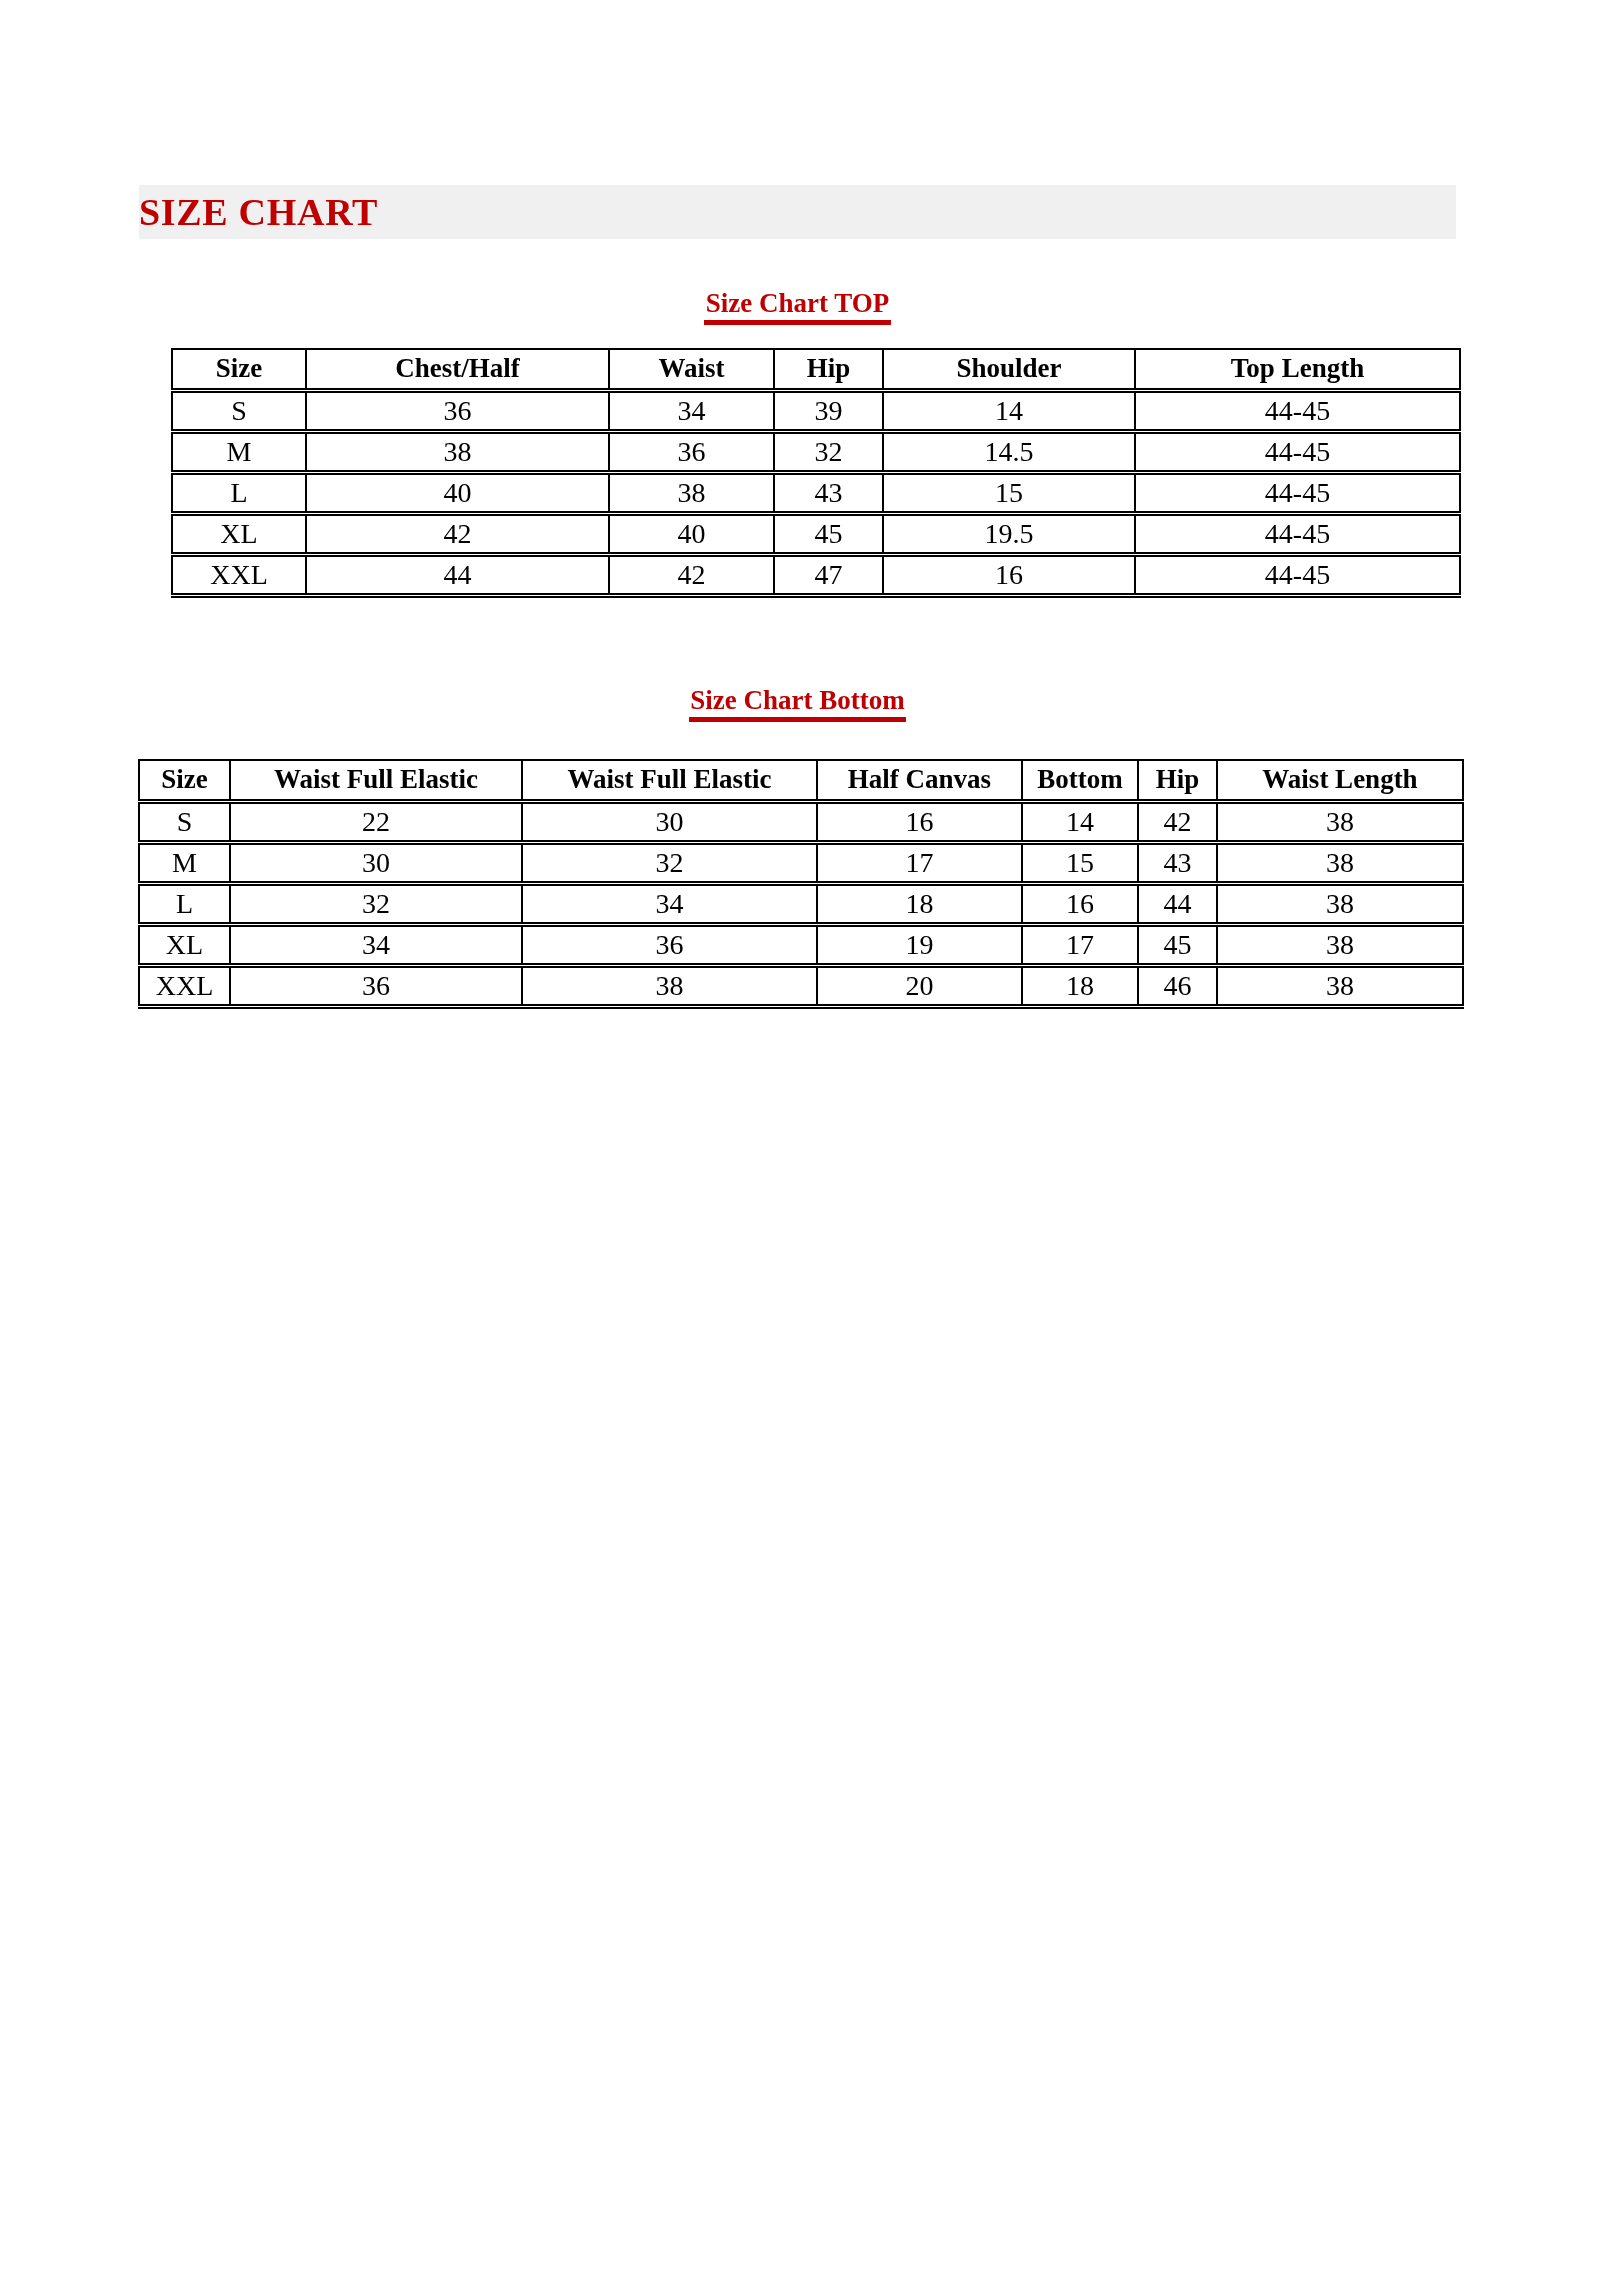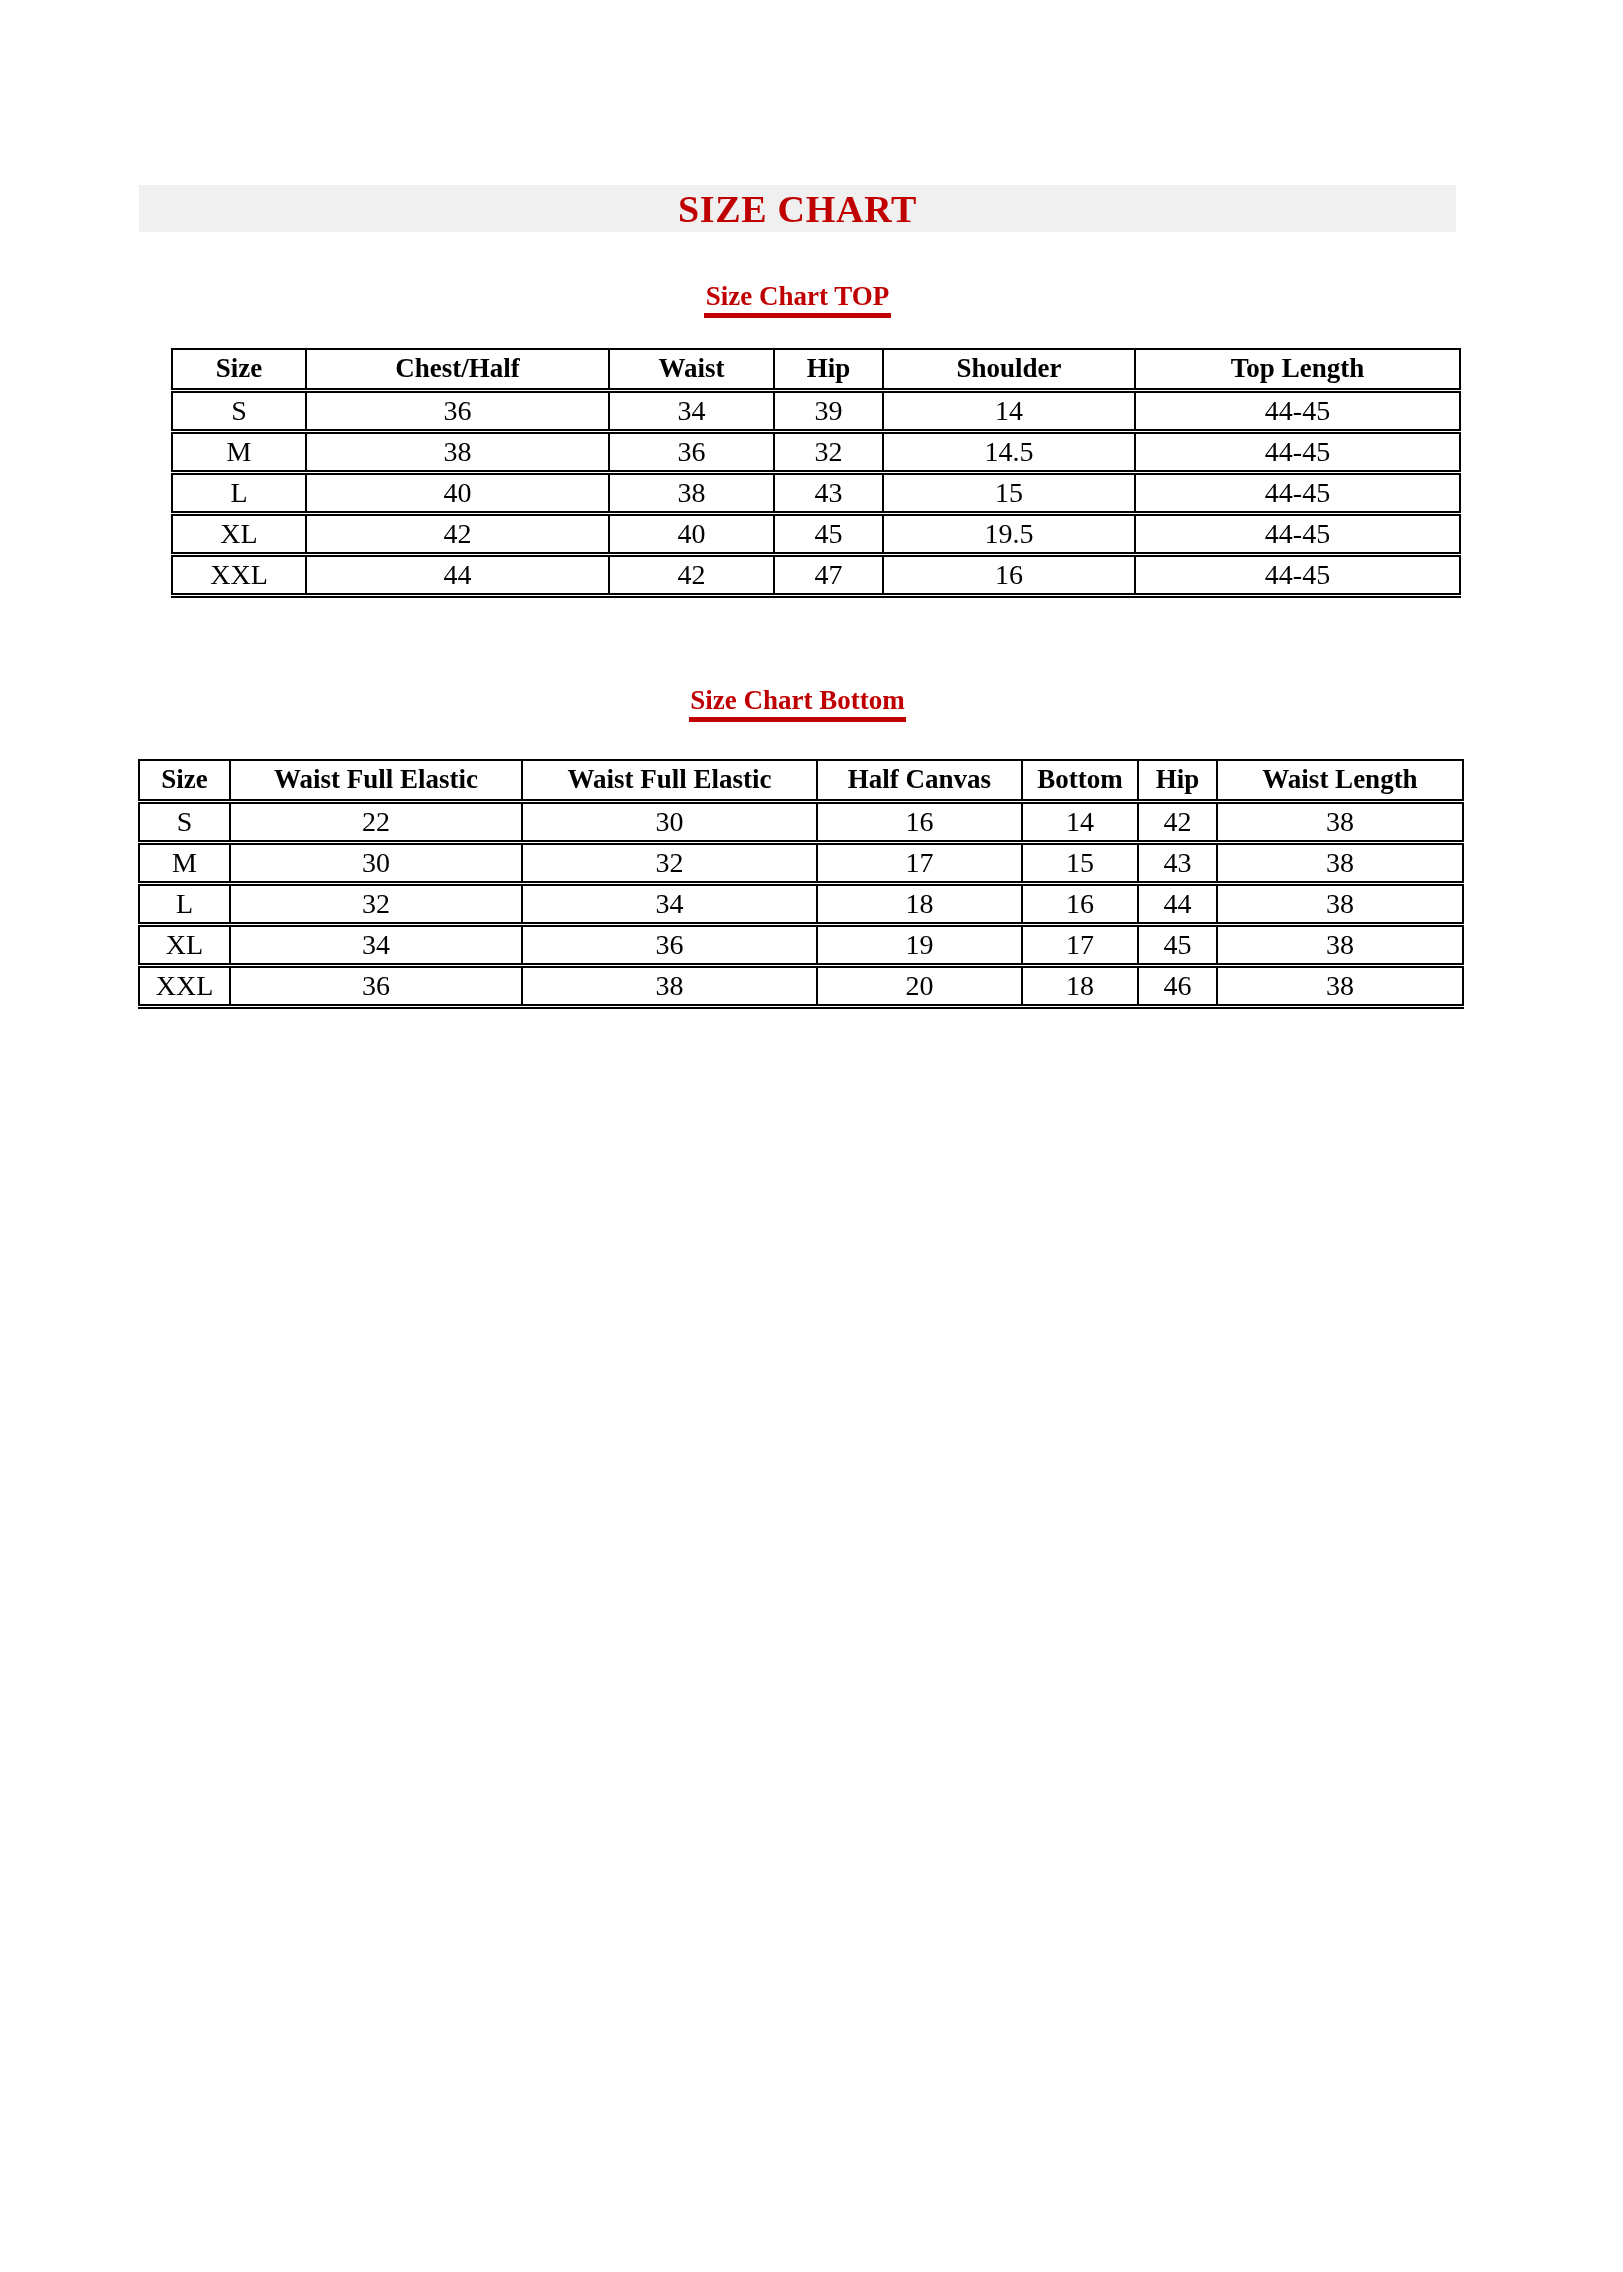--- a/index.html
+++ b/index.html
@@ -14,25 +14,25 @@
     background: #ffffff;
     font-family: "Liberation Serif", "DejaVu Serif", serif;
     color: #000000;
     overflow: hidden;
   }
   .title-bar {
     position: absolute;
     left: 139px;
     top: 185px;
     width: 1317px;
-    height: 47px;
+    height: 54px;
     background: #f0f0f0;
     display: flex;
     align-items: center;
-    justify-content: center;
+    justify-content: flex-start;
   }
   .title-bar .title-text {
     font-size: 38px;
     font-weight: bold;
     color: #c00000;
     letter-spacing: 0.7px;
     line-height: 1;
   }
   .section-heading {
     position: absolute;
@@ -42,21 +42,21 @@
   }
   .section-heading .heading-text {
     display: inline-block;
     font-size: 27px;
     font-weight: bold;
     color: #c00000;
     line-height: 31px;
     border-bottom: 5px solid #c00000;
     padding: 0 1.4px 0.7px 1.4px;
   }
-  #top-heading    { top: 281px; }
+  #top-heading    { top: 288px; }
   #bottom-heading { top: 685px; }
 
   table.size-table {
     position: absolute;
     border-collapse: collapse;
     table-layout: fixed;
     background: #ffffff;
     border: 2.1px solid #000000;
     margin-top: 36px;
   }

